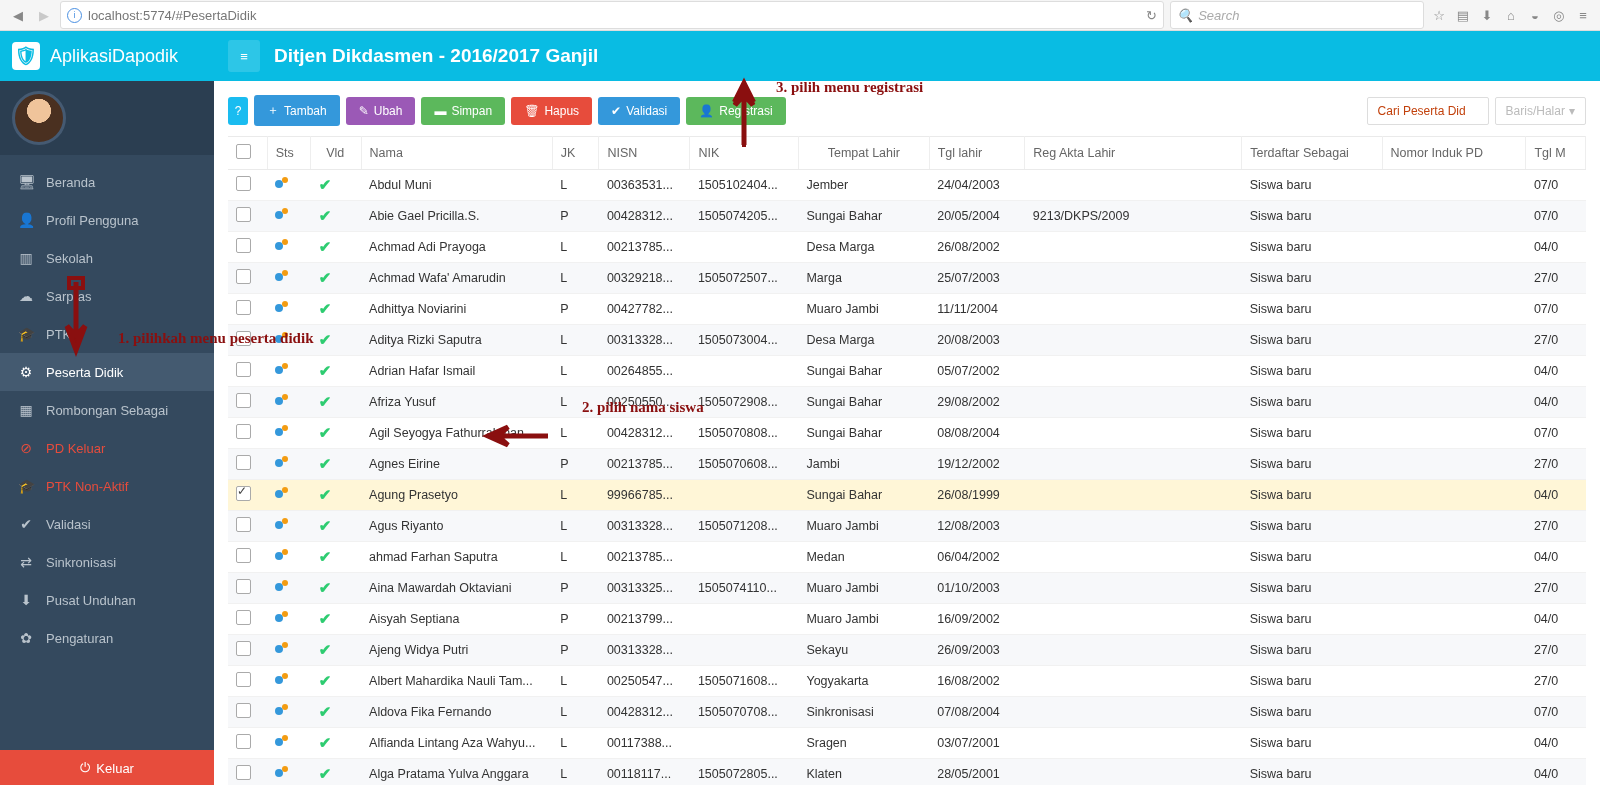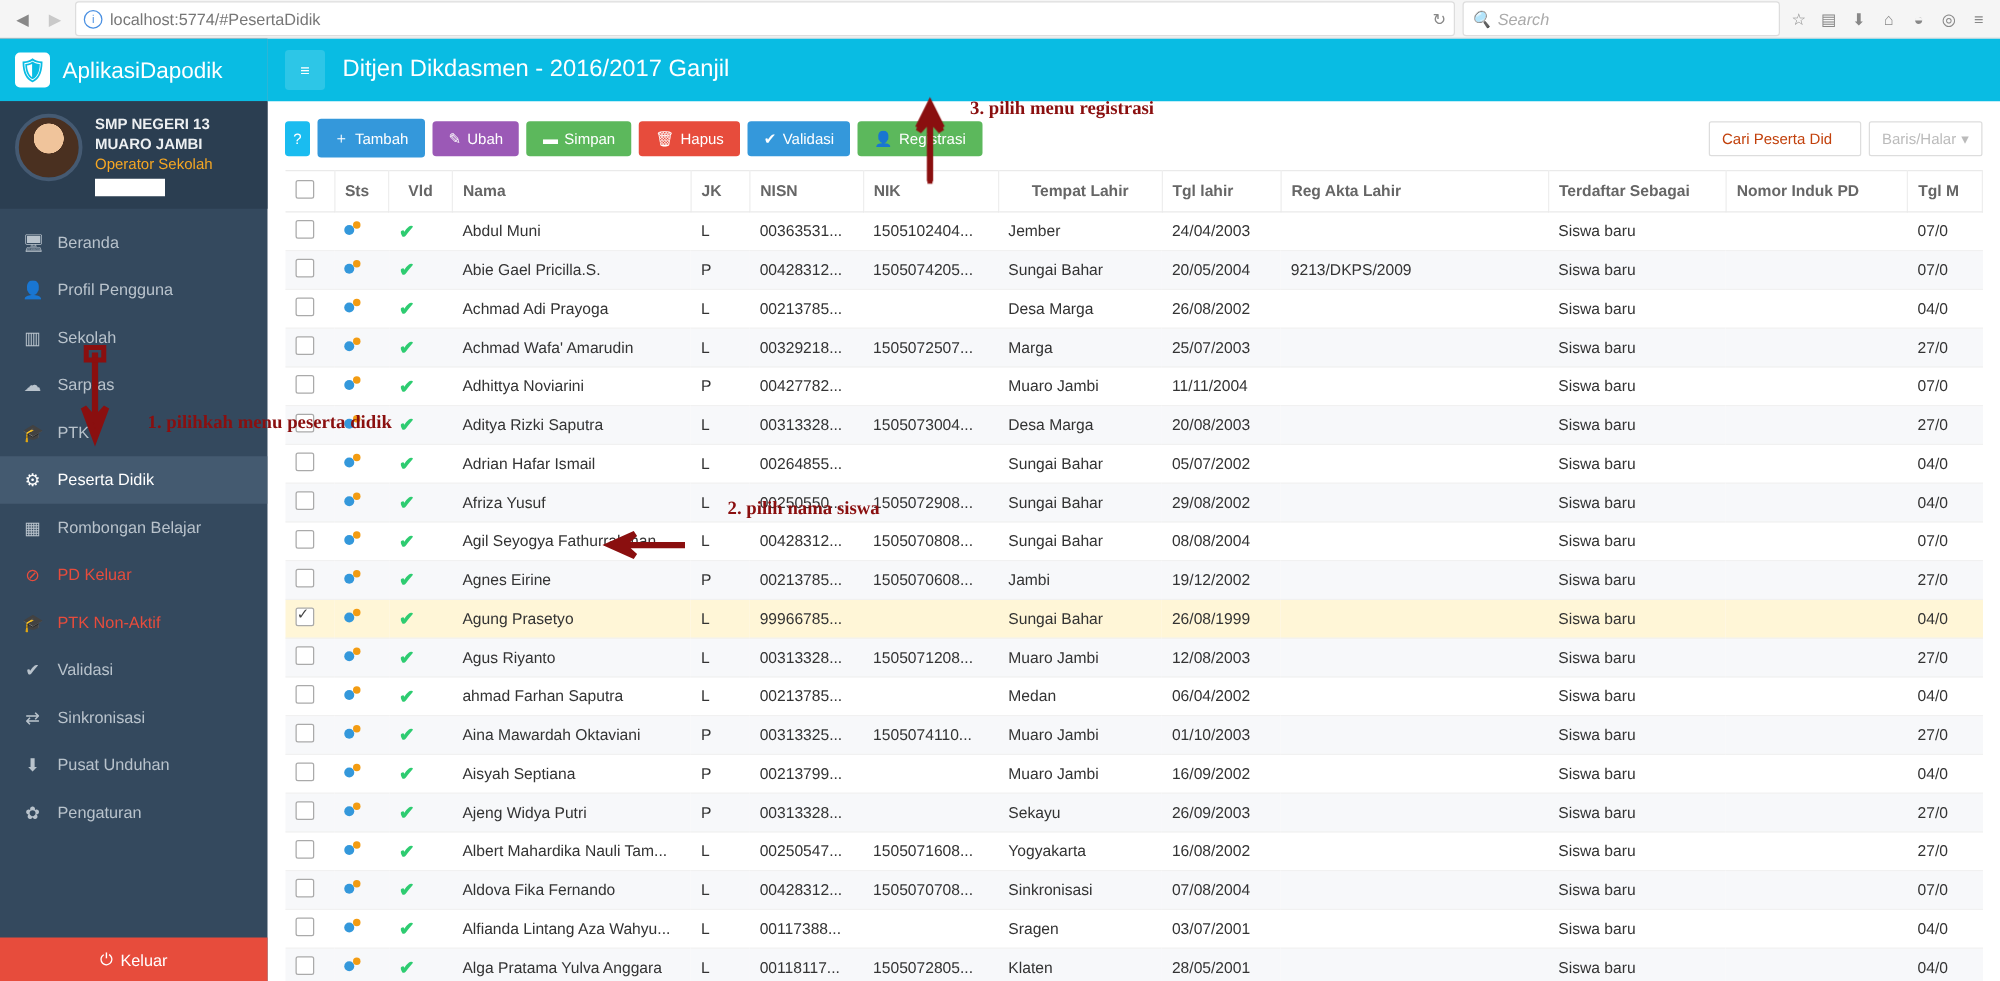--- a/index.html
+++ b/index.html
@@ -22,34 +22,34 @@
 .profile .email{background:#fff;color:#fff;font-size:9px;margin-top:3px;padding:1px 4px;display:inline-block}
 .nav{flex:1;overflow:auto;padding-top:8px}
 .nav-item{display:flex;align-items:center;gap:12px;padding:11px 18px;color:#b9c3cc;cursor:pointer;font-size:13px}
 .nav-item.active{background:#445a70;color:#fff}
 .nav-item.red{color:#e74c3c}
 .nav-item .ico{width:16px;text-align:center;font-size:14px}
 .logout{background:#e74c3c;color:#fff;text-align:center;padding:10px 0;cursor:pointer;display:flex;justify-content:center;gap:6px;align-items:center}
 .main{flex:1;display:flex;flex-direction:column;position:relative}
 .topbar{background:#09bce3;color:#fff;height:50px;display:flex;align-items:center;padding:0 14px;gap:14px}
 .menu-toggle{width:32px;height:32px;display:flex;align-items:center;justify-content:center;background:rgba(255,255,255,.15);border-radius:3px;color:#fff}
-.topbar h2{margin:0;font-weight:400;font-size:19px}
+.topbar h2{margin:0;font-weight:700;font-size:19px}
 .toolbar{padding:14px 14px 10px;display:flex;gap:6px;align-items:center}
 .btn{border:none;color:#fff;padding:7px 13px;border-radius:3px;font-size:12px;display:flex;align-items:center;gap:5px;cursor:pointer}
 .b-help{background:#1abcf0;width:16px;padding:7px 10px;justify-content:center}
 .b-blue{background:#3498db}
 .b-purple{background:#9b59b6}
 .b-green{background:#5cb85c}
 .b-red{background:#e74c3c}
 .toolbar .spacer{flex:1}
 .search-small{border:1px solid #ddd;background:#fff;color:#c2410c;padding:6px 10px;border-radius:2px;font-size:12px;width:100px}
 .baris{border:1px solid #ddd;background:#fff;color:#bbb;padding:6px 10px;border-radius:2px;font-size:12px;display:flex;align-items:center;gap:4px}
 .table-wrap{flex:1;overflow:auto;padding:0 14px 14px}
 table{width:100%;border-collapse:collapse;font-size:12.5px}
-th{background:#fff;font-weight:700;color:#666;text-align:left;padding:7px 8px;border-top:1px solid #eaeaea;border-bottom:1px solid #eaeaea;border-right:1px solid #eee;white-space:nowrap}
+th{background:#fff;font-weight:400;color:#666;text-align:left;padding:7px 8px;border-top:1px solid #eaeaea;border-bottom:1px solid #eaeaea;border-right:1px solid #eee;white-space:nowrap}
 td{padding:6px 8px;border-bottom:1px solid #f1f1f1;white-space:nowrap}
 tr.striped td{background:#f7f8fa}
 tr.selected td{background:#fff6d7}
 .chk{width:13px;height:13px;border:1px solid #aaa;border-radius:2px;display:inline-block;background:#fff;position:relative}
 .chk.on{background:#fff}
 .chk.on:after{content:'✓';position:absolute;top:-3px;left:0;color:#444;font-size:12px}
 .sts-ico{display:inline-block;width:14px;height:14px;position:relative}
 .sts-ico:before{content:'';position:absolute;width:8px;height:8px;background:#3498db;border-radius:50%;left:0;top:3px}
 .sts-ico:after{content:'';position:absolute;width:6px;height:6px;background:#f39c12;border-radius:50%;left:7px;top:0}
 .vld-ico{color:#2ecc71;font-weight:900;font-size:15px}
@@ -86,25 +86,20 @@
 
 <div class="app">
 
   <div class="sidebar">
     <div class="brand">
       <div class="logo">🛡</div>
       <span><b>Aplikasi</b><span style="font-weight:300">Dapodik</span></span>
     </div>
     <div class="profile">
       <div class="avatar"></div>
-      <div class="info">
-        <div class="name">SMP NEGERI 13 MUARO JAMBI</div>
-        <div class="role">Operator Sekolah</div>
-        <div class="email">&nbsp;&nbsp;&nbsp;&nbsp;&nbsp;&nbsp;&nbsp;&nbsp;&nbsp;&nbsp;&nbsp;&nbsp;&nbsp;&nbsp;&nbsp;&nbsp;&nbsp;&nbsp;&nbsp;</div>
-      </div>
     </div>
     <div class="nav" id="nav">
         <div class="nav-item">
           <span class="ico">🖥</span>
           <span>Beranda</span>
         </div>
         <div class="nav-item">
           <span class="ico">👤</span>
           <span>Profil Pengguna</span>
         </div>
@@ -119,21 +114,21 @@
         <div class="nav-item">
           <span class="ico">🎓</span>
           <span>PTK</span>
         </div>
         <div class="nav-item active">
           <span class="ico">⚙</span>
           <span>Peserta Didik</span>
         </div>
         <div class="nav-item">
           <span class="ico">▦</span>
-          <span>Rombongan Belajar</span>
+          <span>Rombongan Sebagai</span>
         </div>
         <div class="nav-item red">
           <span class="ico">⊘</span>
           <span>PD Keluar</span>
         </div>
         <div class="nav-item red">
           <span class="ico">🎓</span>
           <span>PTK Non-Aktif</span>
         </div>
         <div class="nav-item">

